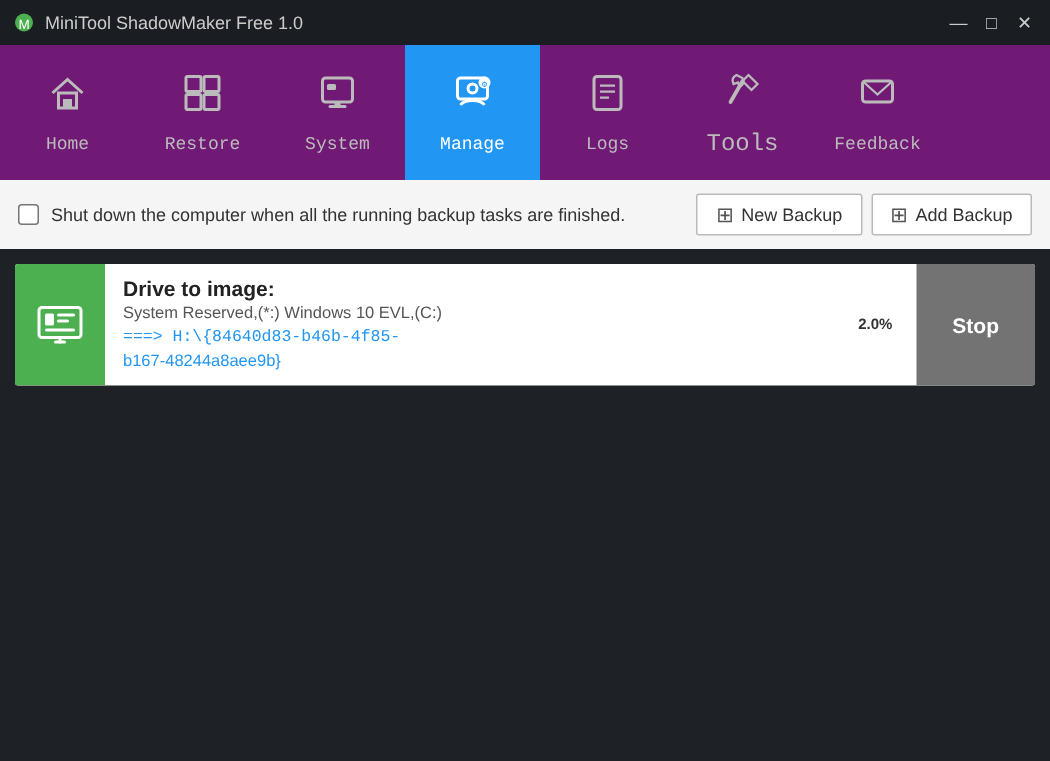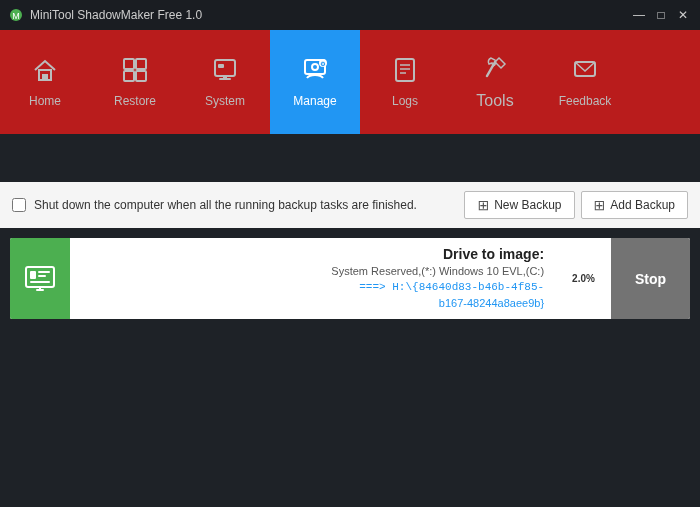--- a/index.html
+++ b/index.html
@@ -45,24 +45,25 @@
       height: 18px;
       display: flex;
       align-items: center;
       justify-content: center;
       cursor: pointer;
       color: #ccc;
       font-size: 12px;
     }
     
     .nav-bar {
-      height: 104px;
-      background: #b91c1c;
+      height: 90px;
+      background: #701a75;
       display: flex;
       align-items: stretch;
+      font-family: Liberation Mono, monospace;
     }
     .nav-item {
       display: flex;
       flex-direction: column;
       align-items: center;
       justify-content: center;
       width: 90px;
       gap: 6px;
       cursor: pointer;
       color: #bbb;
@@ -79,21 +80,20 @@
       line-height: 1;
     }
     
     .toolbar {
       height: 46px;
       background: #f5f5f5;
       display: flex;
       align-items: center;
       padding: 12px 12px;
       gap: 24px;
-      margin-top: 48px;
     }
     .toolbar-checkbox {
       display: flex;
       align-items: center;
       gap: 8px;
       flex: 1;
       color: #333;
       font-size: 12px;
     }
     .toolbar-checkbox input[type=checkbox] {
@@ -144,21 +144,20 @@
       color: #fff;
       flex-shrink: 0;
     }
     .task-card-body {
       flex: 1;
       padding: 8px 12px;
       display: flex;
       flex-direction: column;
       justify-content: center;
       gap: 2px;
-      text-align: right;
     }
     .task-title {
       font-size: 14px;
       font-weight: bold;
       color: #222;
     }
     .task-desc {
       font-size: 11px;
       color: #555;
       line-height: 1.4;

